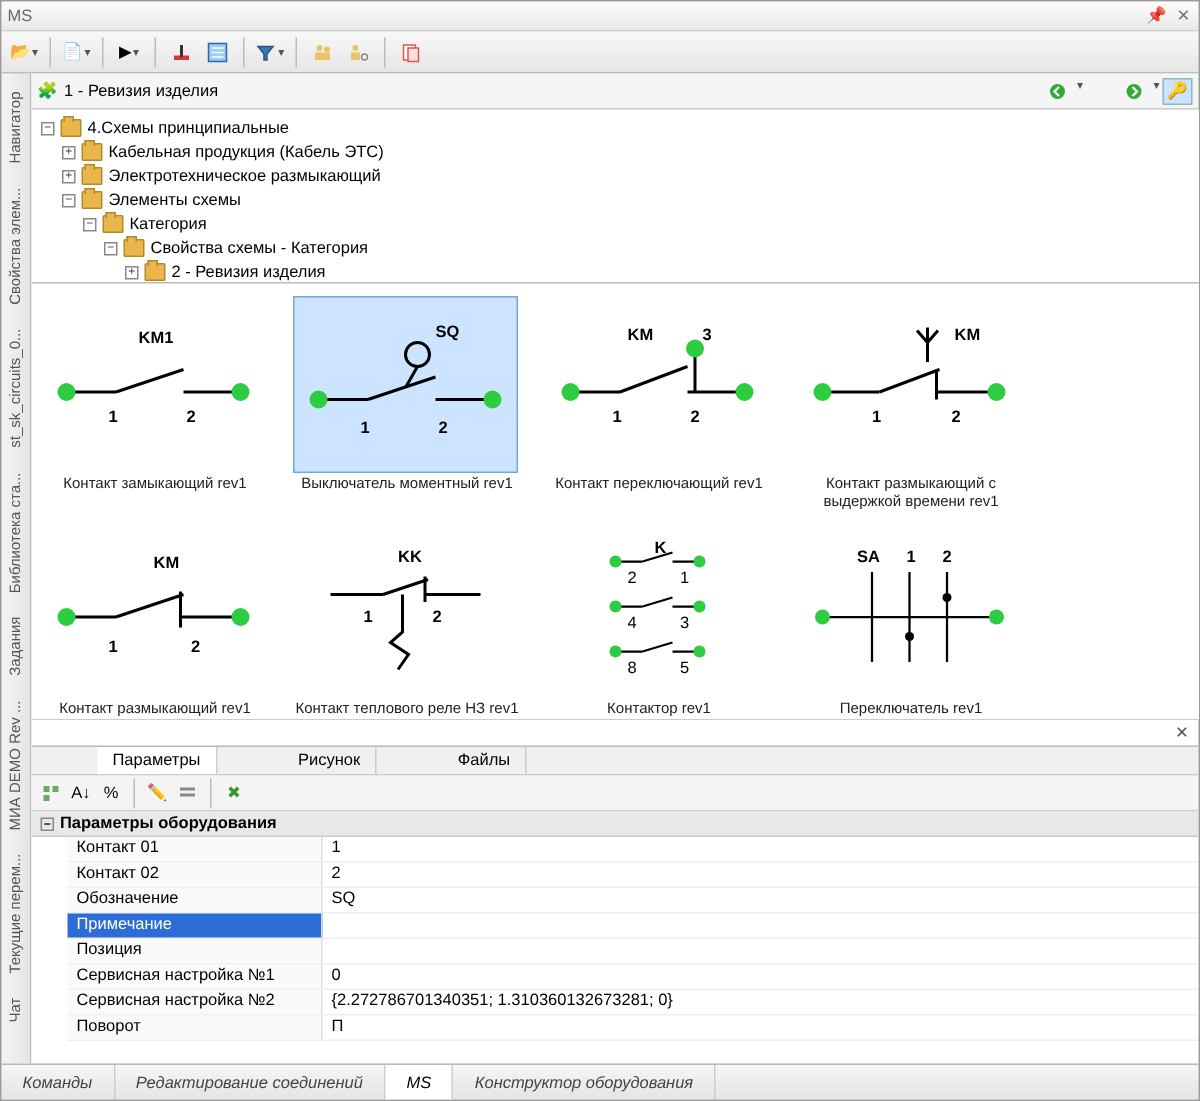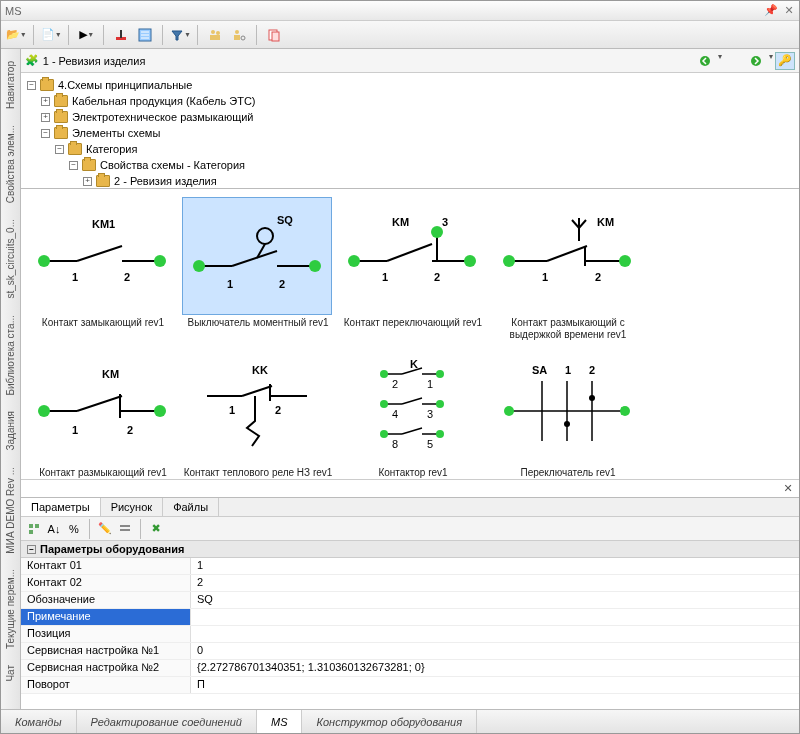--- a/index.html
+++ b/index.html
@@ -30,36 +30,36 @@
 .tnode .exp { width: 9px; height: 9px; border: 1px solid #888; display: flex; align-items: center; justify-content: center; font-size: 8px; line-height: 1; color: #444; background: #fff; }
 .tnode .ficon { width: 14px; height: 12px; background: #e8b64a; border: 1px solid #b38a2a; border-radius: 1px; position: relative; }
 .tnode .ficon.yel::before { content:''; position:absolute; top:-3px; left:1px; width:5px; height:3px; background:#e8b64a; border:1px solid #b38a2a; border-bottom:none; }
 .tnode .label { white-space: nowrap; }
 .ind1 { margin-left: 14px; }
 .ind2 { margin-left: 28px; }
 .ind3 { margin-left: 42px; }
 .ind4 { margin-left: 56px; }
 
 .gallery { flex: 1; overflow: auto; padding: 8px 6px; background: #fff; }
-.grow { display: flex; gap: 3px; margin-bottom: 6px; }
+.grow { display: flex; gap: 16px; margin-bottom: 6px; }
 .gcell { width: 152px; text-align: center; }
 .thumb { width: 150px; height: 118px; border: 1px solid transparent; display: flex; flex-direction: column; align-items: center; justify-content: center; position: relative; cursor: pointer; background: #fff; }
 .thumb.sel { background: #cce4ff; border-color: #6ea8e0; }
 .thumb svg { width: 140px; height: 100px; }
 .cap { margin-top: 2px; font-size: 10px; color: #222; line-height: 1.2; }
 .footerline { height: 18px; border-top: 1px solid #ccc; display: flex; align-items: center; justify-content: flex-end; padding: 0 4px; }
 .closex { width: 14px; height: 14px; display: flex; align-items: center; justify-content: center; cursor: pointer; color: #555; }
 
 .proppanel { border-top: 1px solid #bbb; background: #f7f7f7; display: flex; flex-direction: column; height: 212px; }
 .ptabs { display: flex; border-bottom: 1px solid #ccc; background: #f0f0f0; }
-.ptab { padding: 3px 10px; border-right: 1px solid #ccc; cursor: pointer; }
+.ptab { padding: 3px 10px; border-right: 1px solid #ccc; cursor: pointer; margin-left: 44px; }
 .ptab.active { background: #fff; font-weight: normal; }
 .ptoolbar { height: 24px; display: flex; align-items: center; gap: 2px; padding: 0 4px; border-bottom: 1px solid #ccc; background: #f4f4f4; }
 .pgroup { background: #e8e8e8; padding: 2px 6px; font-weight: bold; display: flex; align-items: center; gap: 4px; border-bottom: 1px solid #ccc; }
-.pgrid { flex: 1; overflow: auto; background: #fff; }
+.pgrid { flex: 1; overflow: auto; background: #fff; padding-left: 24px; }
 .prow { display: flex; border-bottom: 1px solid #eee; height: 17px; }
 .pkey { width: 170px; padding: 1px 6px; border-right: 1px solid #ddd; background: #fafafa; overflow: hidden; white-space: nowrap; }
 .pkey.sel { background: #2b6cd6; color: #fff; }
 .pval { flex: 1; padding: 1px 6px; overflow: hidden; white-space: nowrap; }
 
 .bottombar { height: 24px; background: linear-gradient(#f6f6f6,#e4e4e4); border-top: 1px solid #bbb; display: flex; font-style: italic; }
 .btab { padding: 4px 14px; border-right: 1px solid #ccc; cursor: pointer; display: flex; align-items: center; }
 .btab.active { background: #fff; color: #000; }
 .btab:not(.active) { color: #444; }
 

